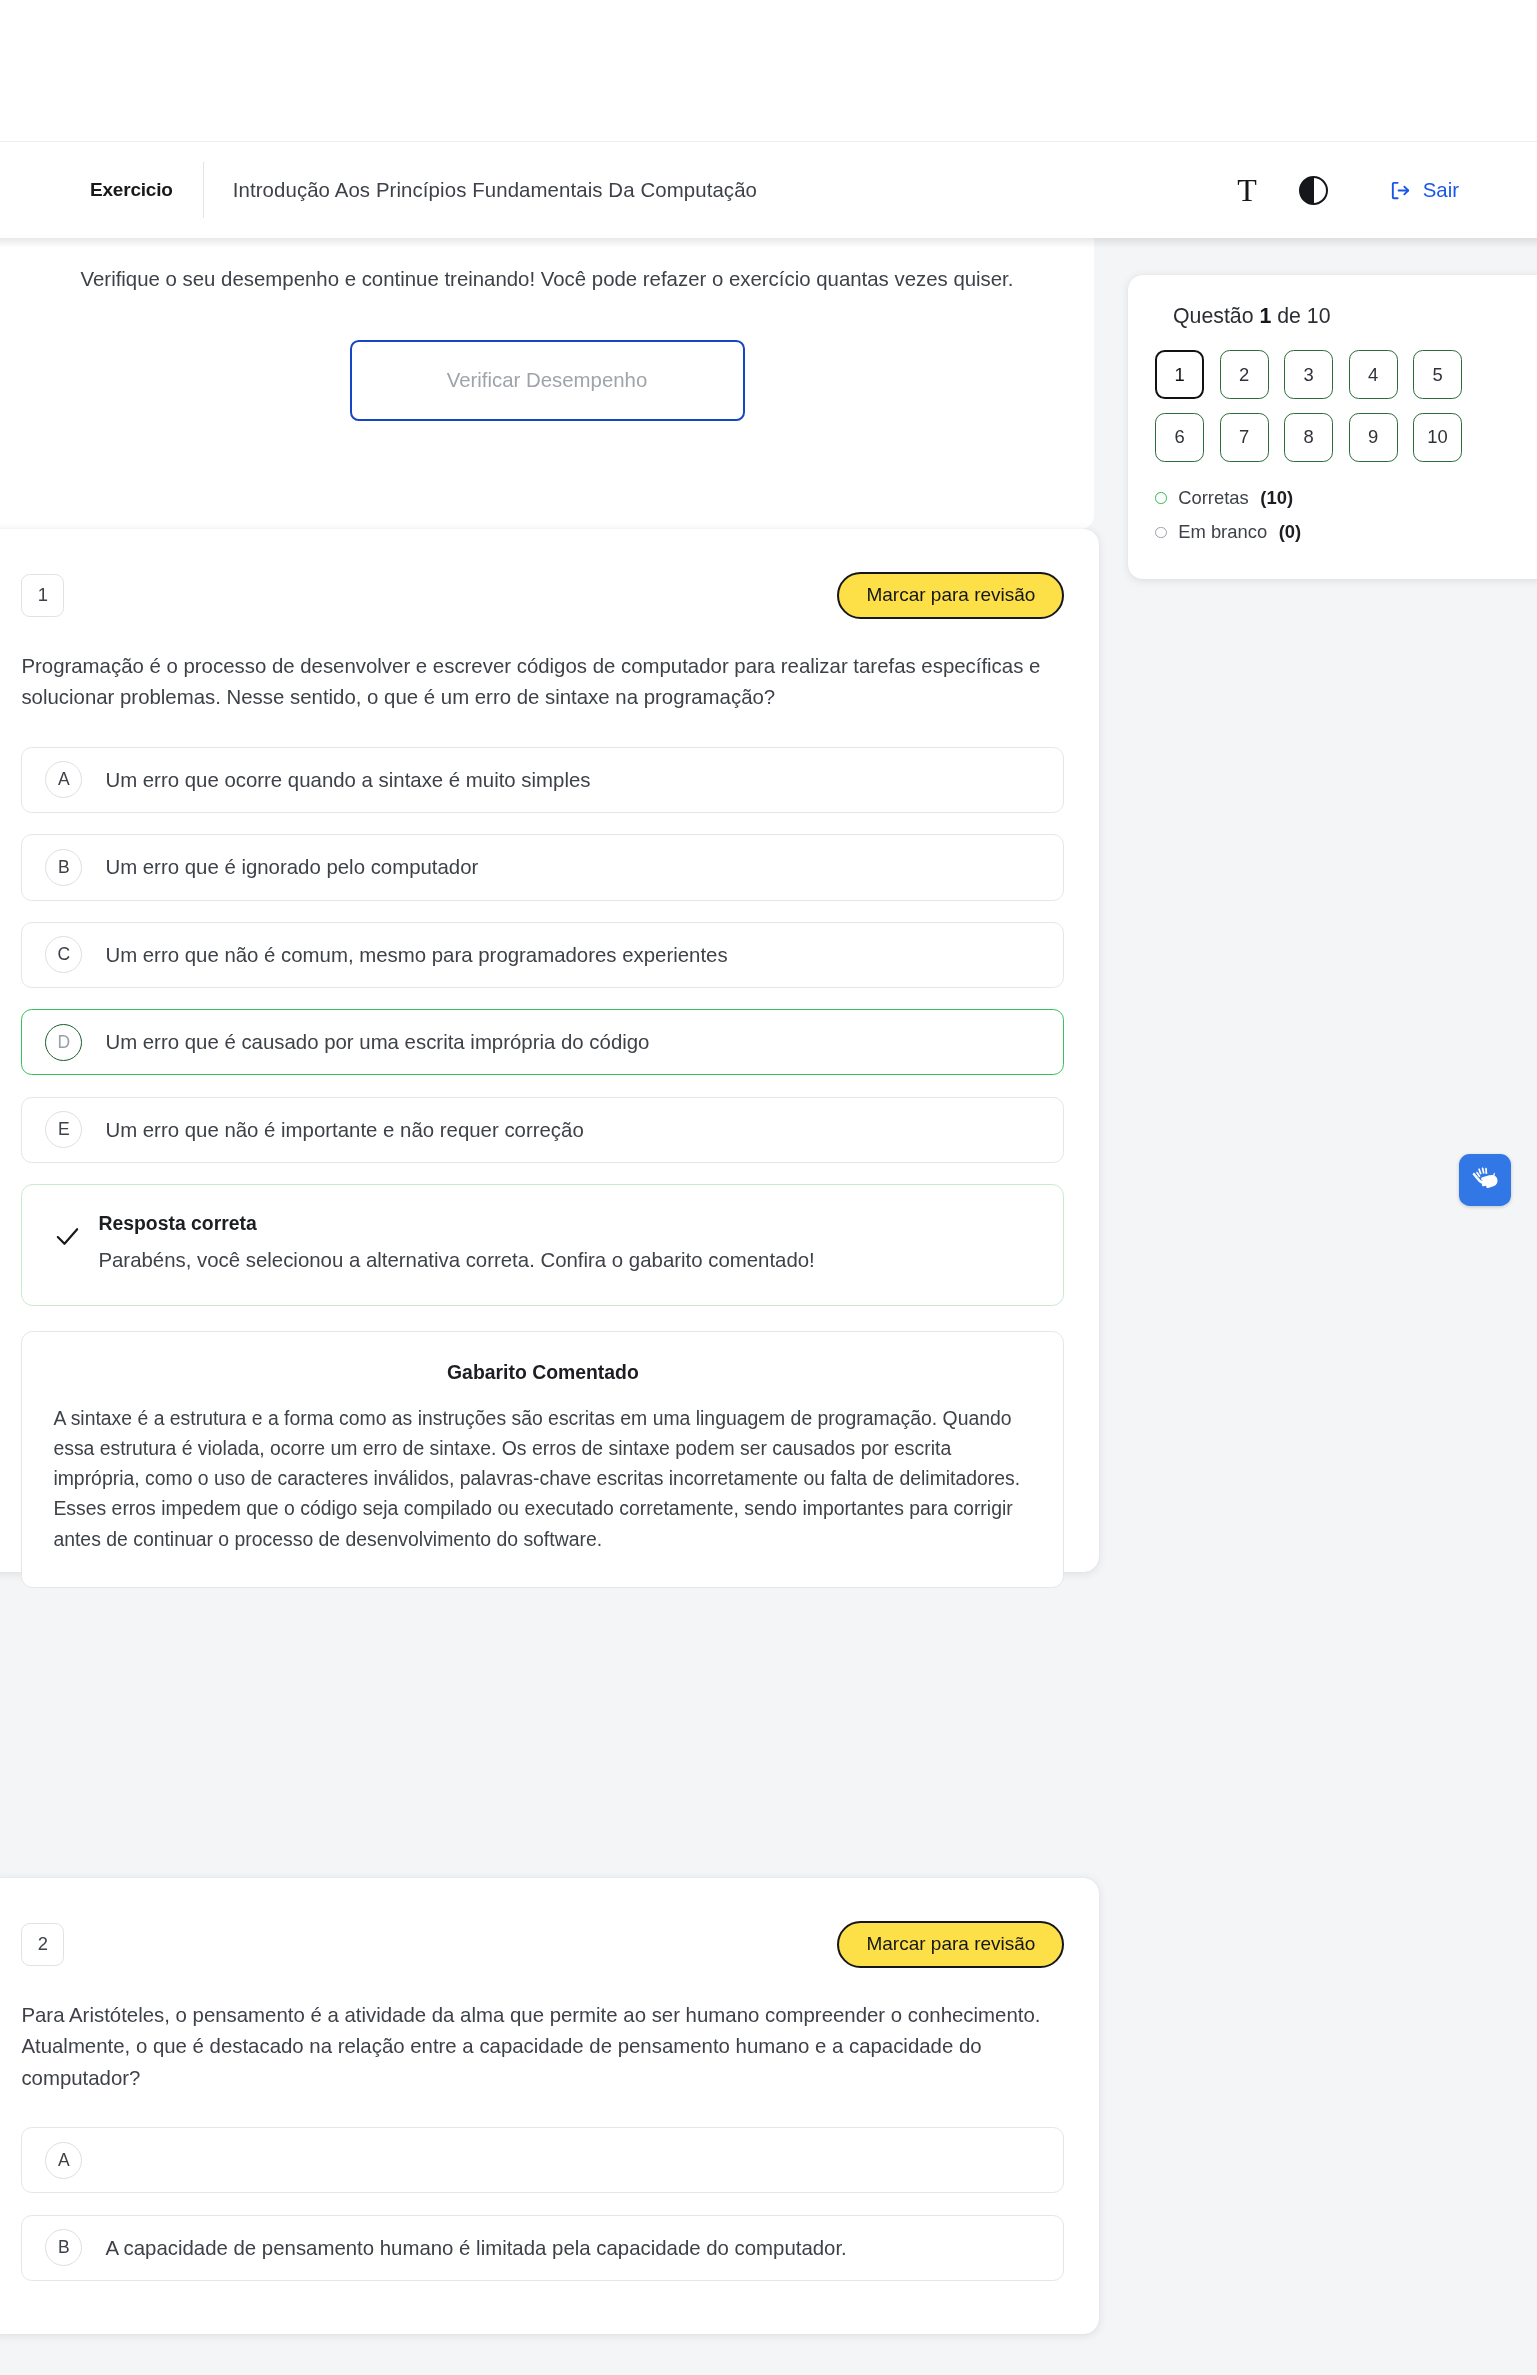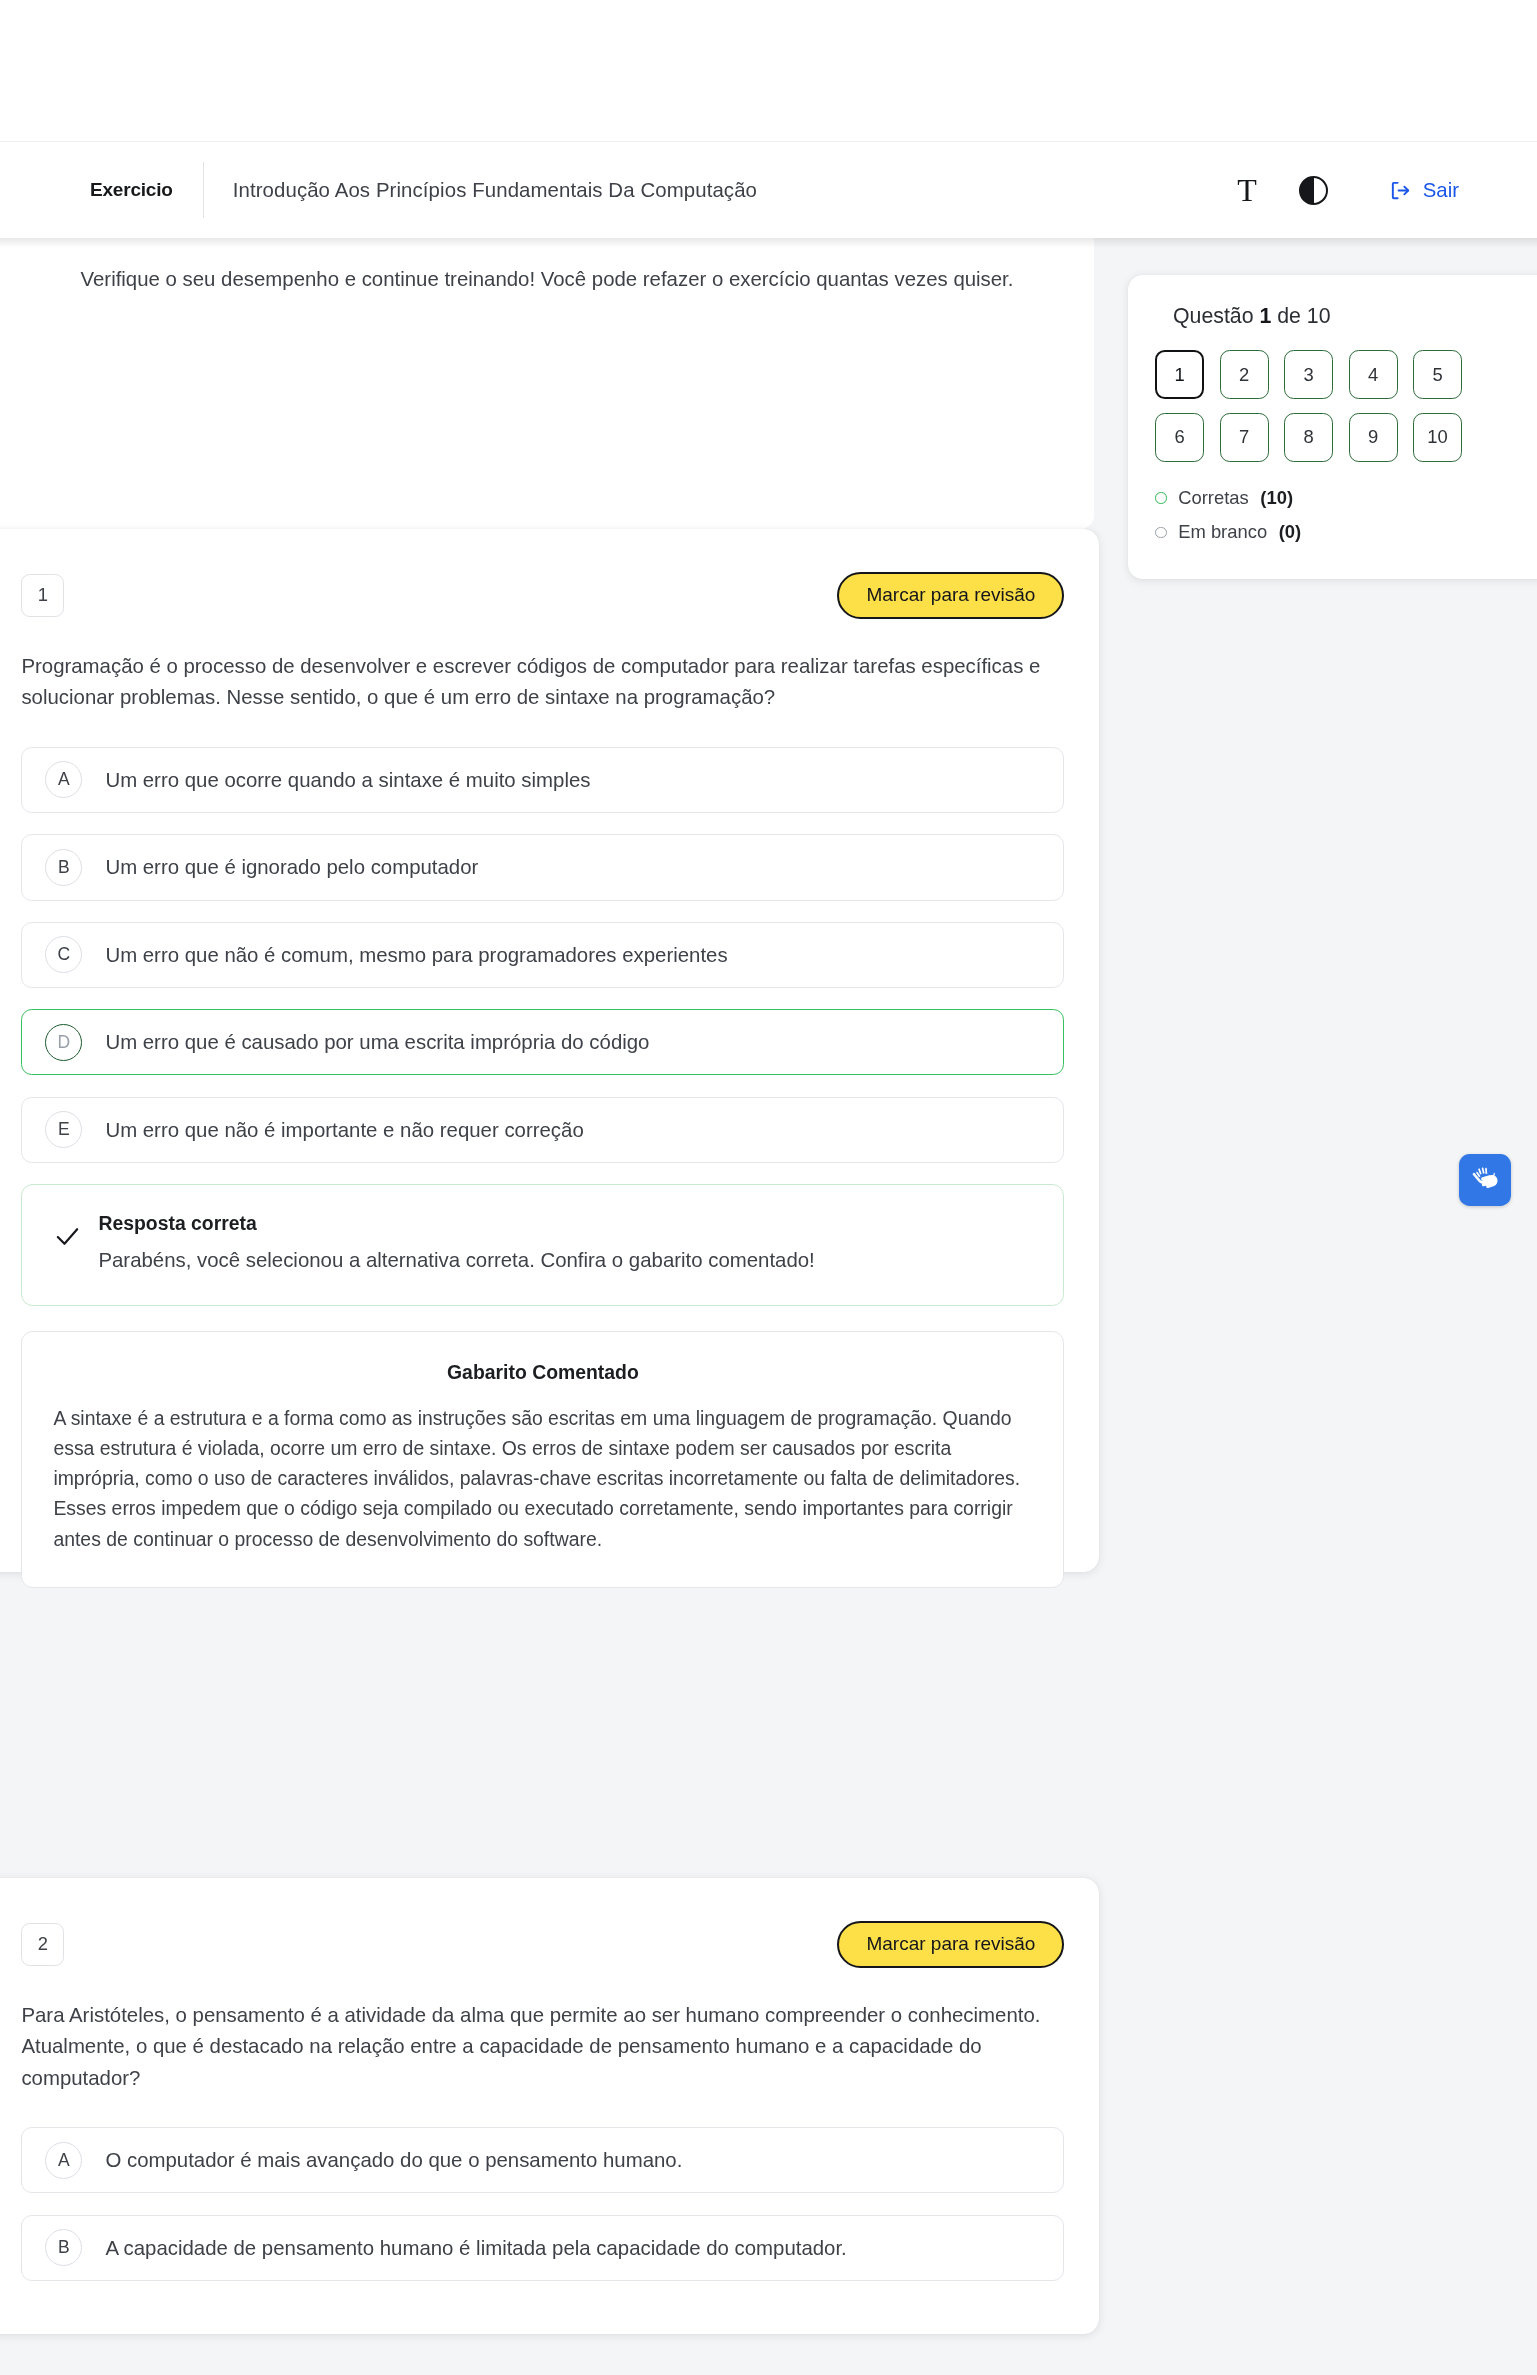--- a/index.html
+++ b/index.html
@@ -394,20 +394,21 @@
         </span>
         <span>Sair</span>
       </a>
     </div>
   </div>
 
   <div class="page-surface">
 
     <div class="perf-banner">
       <div class="perf-text">Verifique o seu desempenho e continue treinando! Você pode refazer o exercício quantas vezes quiser.</div>
+      <button class="perf-btn">Verificar Desempenho</button>
     </div>
 
     <div class="qcard" id="qcard-1">
       <div class="qcard-inner">
         <div class="qhead">
           <div class="qnum">1</div>
           <button class="review-btn">Marcar para revisão</button>
         </div>
 
         <div class="qstatement">Programação é o processo de desenvolver e escrever códigos de computador para realizar tarefas específicas e solucionar problemas. Nesse sentido, o que é um erro de sintaxe na programação?</div>
@@ -459,21 +460,20 @@
         <div class="qhead">
           <div class="qnum">2</div>
           <button class="review-btn">Marcar para revisão</button>
         </div>
 
         <div class="qstatement">Para Aristóteles, o pensamento é a atividade da alma que permite ao ser humano compreender o conhecimento. Atualmente, o que é destacado na relação entre a capacidade de pensamento humano e a capacidade do computador?</div>
 
         <div class="options">
           <div class="option">
             <span class="option-letter">A</span>
-            <span class="option-text">O computador é mais avançado do que o pensamento humano.</span>
           </div>
           <div class="option">
             <span class="option-letter">B</span>
             <span class="option-text">A capacidade de pensamento humano é limitada pela capacidade do computador.</span>
           </div>
         </div>
       </div>
     </div>
 
     <div class="nav-panel">

